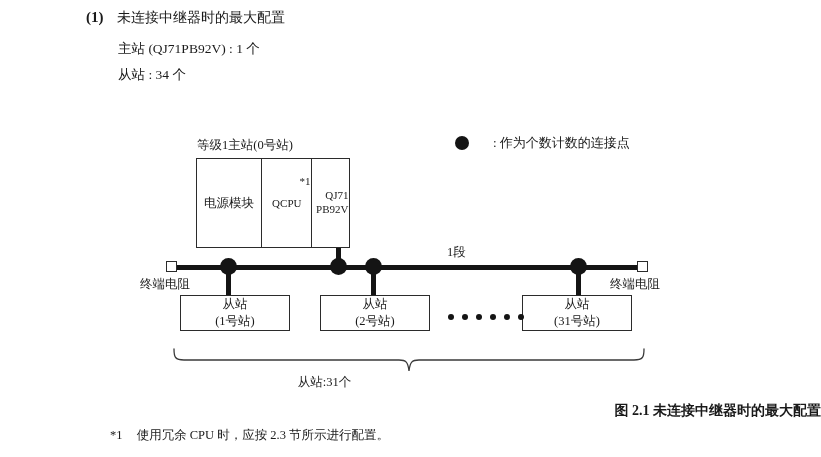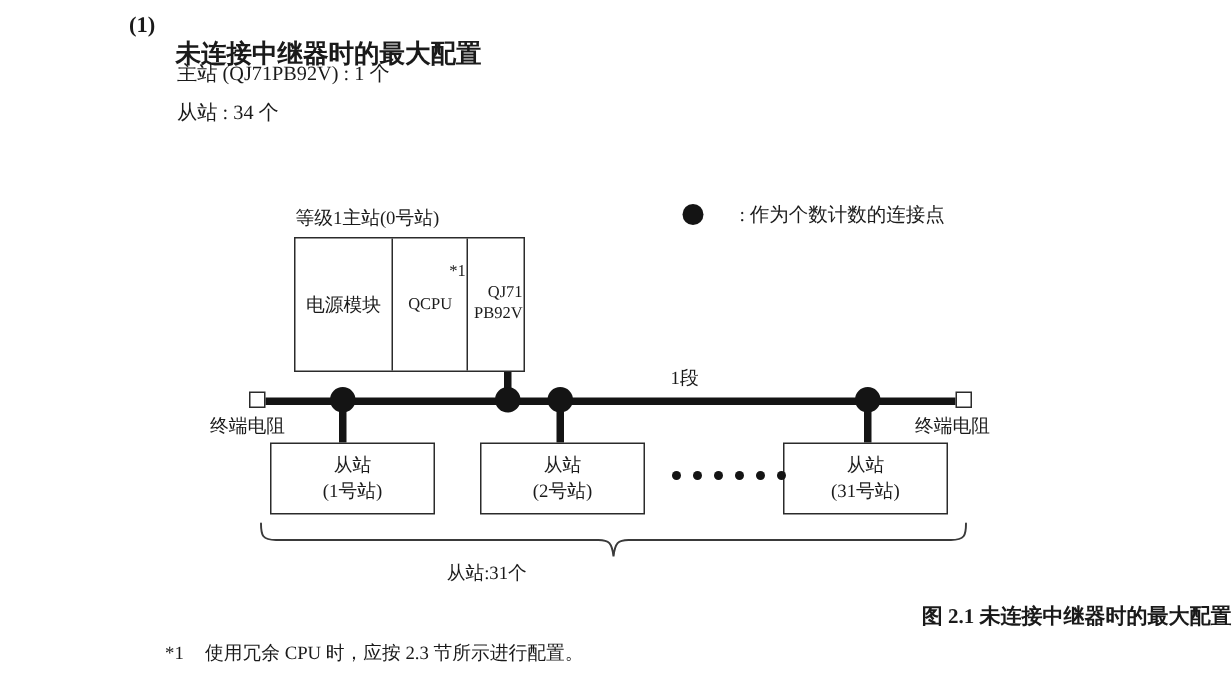--- a/index.html
+++ b/index.html
@@ -12,22 +12,22 @@
     overflow:hidden;
   }
   .abs{position:absolute;}
 
   
   #heading-num{
     left:86px;top:9px;
     font-size:15px;font-weight:bold;letter-spacing:0px;
   }
   #heading-title{
-    left:117px;top:24px;
-    font-size:17px;font-weight:bold;
+    left:117px;top:9px;
+    font-size:14px;font-weight:normal;
   }
   #spec-master{
     left:118px;top:40px;font-size:13.5px;white-space:nowrap;
   }
   #spec-slave{
     left:118px;top:66px;font-size:13.5px;white-space:nowrap;
   }
 
   
   #legend{
@@ -85,21 +85,21 @@
   .drop{
     width:5px;background:#141414;top:266px;
   }
   .riser{
     width:5px;background:#141414;top:248px;height:19px;
   }
 
   
   .slave-box{
     border:1.4px solid #2b2b2b;background:#fff;box-sizing:border-box;
-    width:110px;height:48px;top:295px;
+    width:110px;height:36px;top:295px;
     display:flex;flex-direction:column;align-items:center;justify-content:center;
     font-size:12.5px;line-height:1.35;
   }
   #slave-1{left:180px;}
   #slave-2{left:320px;}
   #slave-31{left:522px;}
 
   
   #ellipsis{
     left:448px;top:314px;display:flex;gap:8px;align-items:center;

